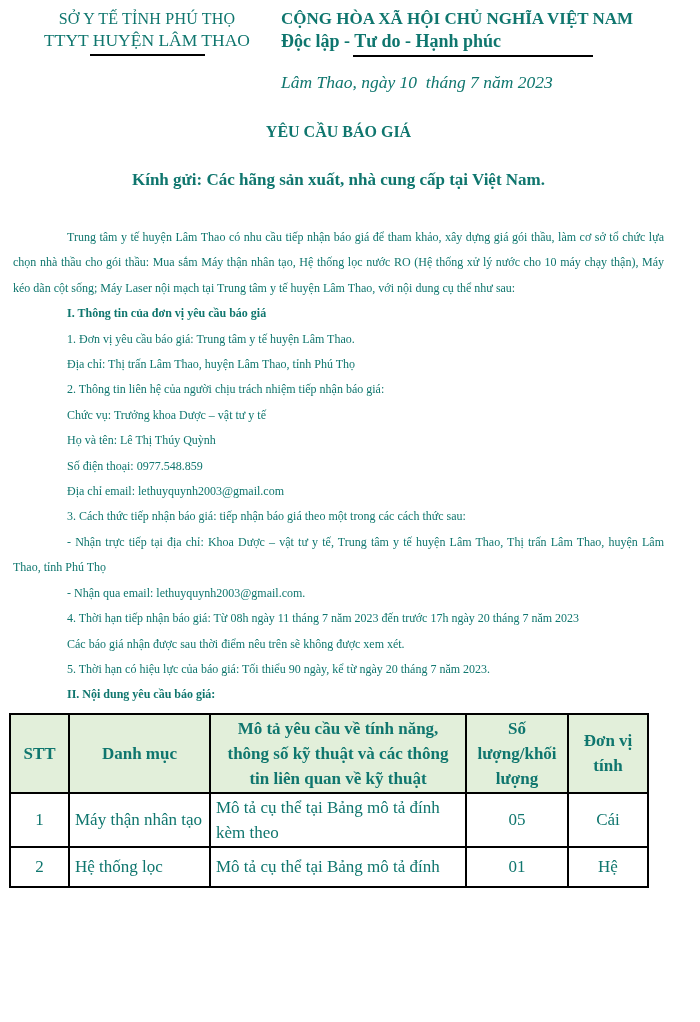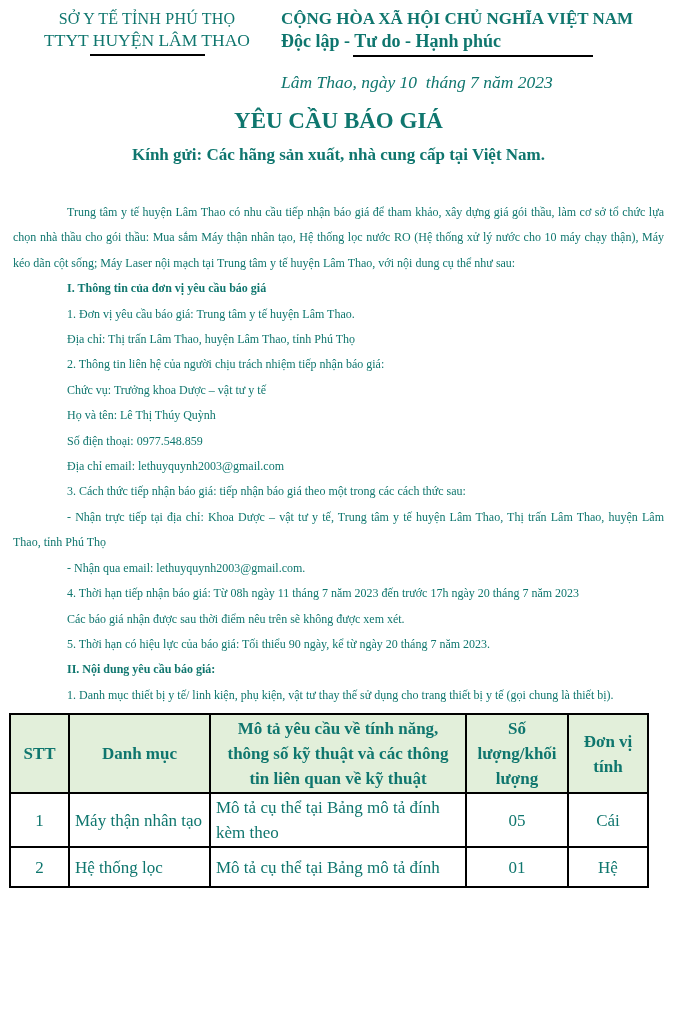--- a/index.html
+++ b/index.html
@@ -26,28 +26,28 @@
   .rule-short { width: 115px; }
   .rule-long  { width: 240px; }
   .date-line {
     margin-top: 15px;
     font-style: italic;
     font-size: 17.5px;
     white-space: pre-wrap;
   }
   
   .doc-title {
-    margin-top: 16px;
+    margin-top: 27px;
     text-align: center;
     font-weight: bold;
-    font-size: 23px;
+    font-size: 16px;
     line-height: 24px;
   }
   .greeting {
-    margin-top: 10px;
+    margin-top: 24px;
     text-align: center;
     font-weight: bold;
     font-size: 17px;
     line-height: 24px;
   }
   
   .body-text { margin-top: 33px; font-size: 12px; line-height: 25.4px; }
   .body-text p {
     margin: 0;
     text-indent: 54px;
@@ -113,21 +113,20 @@
     <p>Họ và tên: Lê Thị Thúy Quỳnh</p>
     <p>Số điện thoại: 0977.548.859</p>
     <p>Địa chỉ email: lethuyquynh2003@gmail.com</p>
     <p>3. Cách thức tiếp nhận báo giá: tiếp nhận báo giá theo một trong các cách thức sau:</p>
     <p>- Nhận trực tiếp tại địa chỉ: Khoa Dược – vật tư y tế, Trung tâm y tế huyện Lâm Thao, Thị trấn Lâm Thao, huyện Lâm Thao, tỉnh Phú Thọ</p>
     <p>- Nhận qua email: lethuyquynh2003@gmail.com.</p>
     <p>4. Thời hạn tiếp nhận báo giá: Từ 08h ngày 11  tháng 7 năm 2023 đến trước 17h ngày 20 tháng 7 năm 2023</p>
     <p>Các báo giá nhận được sau thời điểm nêu trên sẽ không được xem xét.</p>
     <p>5. Thời hạn có hiệu lực của báo giá: Tối thiểu 90 ngày, kể từ ngày 20  tháng 7 năm 2023.</p>
     <p class="bold">II. Nội dung yêu cầu báo giá:</p>
-    <p>1. Danh mục thiết bị y tế/ linh kiện, phụ kiện, vật tư thay thế sử dụng cho trang thiết bị y tế (gọi chung là thiết bị).</p>
   </div>
 
   <table class="quote">
     <colgroup>
       <col style="width:59px">
       <col style="width:141px">
       <col style="width:256px">
       <col style="width:102px">
       <col style="width:80px">
     </colgroup>

